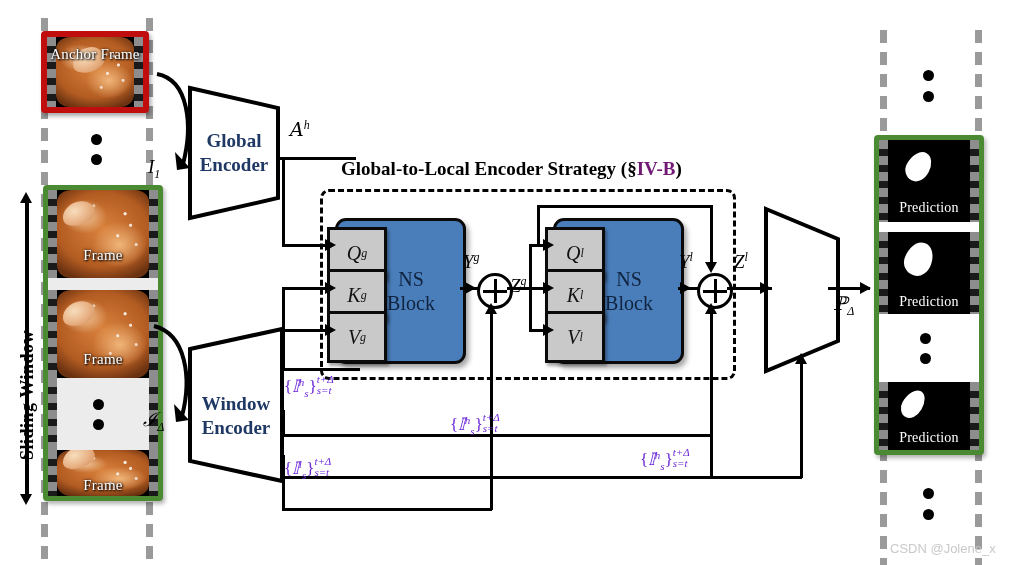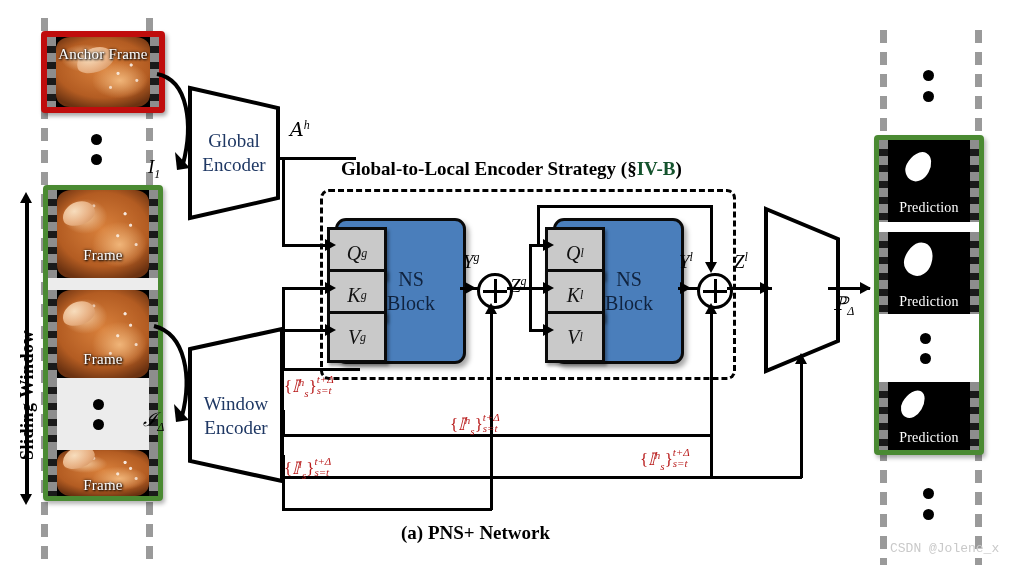--- a/index.html
+++ b/index.html
@@ -41,21 +41,21 @@
   .mask{position:absolute;background:#fff;border-radius:54% 46% 50% 52%/62% 52% 48% 40%;}
   .gapwhite{position:absolute;left:0;right:0;background:#ececec;}
 
   .vdots{position:absolute;display:flex;flex-direction:column;align-items:center;
          justify-content:center;gap:10px;}
   .vdots i{display:block;width:11px;height:11px;border-radius:50%;background:#000;}
 
   
   .trap{position:absolute;display:flex;flex-direction:column;align-items:center;
         justify-content:center;color:#1f3864;font-size:19px;line-height:1.25;}
-  .trap span{position:relative;z-index:2;}
+  .trap span{position:relative;z-index:2;font-weight:bold;}
 
   
   .nsblock{position:absolute;background:#4a7ebb;border:3px solid #0a0a0a;border-radius:11px;
            box-shadow:3px 4px 5px rgba(0,0,0,.35);}
   .nslabel{position:absolute;right:14px;top:50%;transform:translateY(-50%);
            text-align:center;color:#10233f;font-size:20px;line-height:1.2;width:76px;}
   .qkv{position:absolute;left:-11px;width:54px;height:46px;background:#c9c9c9;
        border:3px solid #0a0a0a;box-shadow:2px 3px 3px rgba(0,0,0,.35);
        display:flex;align-items:center;justify-content:center;
        font-size:20px;font-style:italic;color:#111;}
@@ -74,46 +74,46 @@
          background:#fff;}
   .oplus:before,.oplus:after{content:"";position:absolute;background:#000;}
   .oplus:before{left:3px;right:3px;top:50%;height:3px;margin-top:-1.5px;}
   .oplus:after{top:3px;bottom:3px;left:50%;width:3px;margin-left:-1.5px;}
 
   .mathlbl{position:absolute;font-style:italic;font-size:19px;color:#000;white-space:nowrap;}
   .mathlbl sup{font-size:12px;font-style:italic;}
   .mathlbl sub{font-size:12px;font-style:italic;}
   .cal{font-family:"DejaVu Serif",serif;font-style:italic;}
 
-  .setlbl{position:absolute;font-size:17px;color:#b91c1c;white-space:nowrap;font-style:normal;}
+  .setlbl{position:absolute;font-size:17px;color:#6d28d9;white-space:nowrap;font-style:normal;}
   .setlbl .stack{display:inline-block;vertical-align:-2px;font-size:11px;line-height:1.02;
                  text-align:left;font-style:italic;}
   .setlbl i{font-style:italic;}
   .setlbl sup{font-size:11px;font-style:italic;}
   .setlbl sub{font-size:11px;font-style:italic;}
 
   .strategy-title{position:absolute;font-family:"Liberation Serif",serif;font-weight:bold;
                   font-size:19px;color:#000;white-space:nowrap;}
-  .strategy-title .red{color:#14532d;}
+  .strategy-title .red{color:#701a75;}
   .dashbox{position:absolute;border:3px dashed #000;border-radius:9px;}
   .caption{position:absolute;font-weight:bold;font-size:19px;color:#000;}
   .swlabel{position:absolute;transform:rotate(-90deg);transform-origin:left top;
            font-weight:bold;font-size:18px;white-space:nowrap;letter-spacing:.5px;}
   .watermark{position:absolute;color:#c9c9c9;font-family:"Liberation Sans",sans-serif;
              font-size:13px;}
 </style>
 </head>
 <body>
 
 <div class="stage">
 
   <div class="dashrail" style="left:41px;top:18px;height:548px;"></div>
   <div class="dashrail" style="left:146px;top:18px;height:548px;"></div>
 
-  <div class="filmbox red" style="left:41px;top:31px;width:124px;height:82px;">
+  <div class="filmbox red" style="left:41px;top:31px;width:108px;height:82px;">
     <div class="frame" style="width:100%;height:100%;">
       <div class="tissue"></div>
       <div class="polyp" style="left:26%;top:16%;width:34%;height:34%;"></div>
       <div class="perf l"></div>
       <div class="perf r"></div>
       <div class="fcap" style="bottom:auto;top:8px;line-height:1.22;">Anchor Frame</div>
     </div>
   </div>
 
   <div class="vdots" style="left:85px;top:122px;width:22px;height:50px;"></div>
@@ -361,16 +361,15 @@
       <div class="perf r"></div>
       <div class="fcap" style="bottom:4px;font-size:14px;">Prediction</div>
     </div>
   </div>
 
   <div class="vdots" style="left:916px;top:480px;width:24px;height:48px;gap:10px;">
     <i></i>
       <i></i>
   </div>
 
-  <div class="caption" style="left:401px;top:522px;">(a) PNS+ Network</div>
-  <div class="watermark" style="left:890px;top:541px;font-family:Liberation Mono, monospace;">CSDN @Jolene_x</div>
+  <div class="watermark" style="left:890px;top:541px;">CSDN @Jolene_x</div>
 
 </div>
 
 </body></html>

